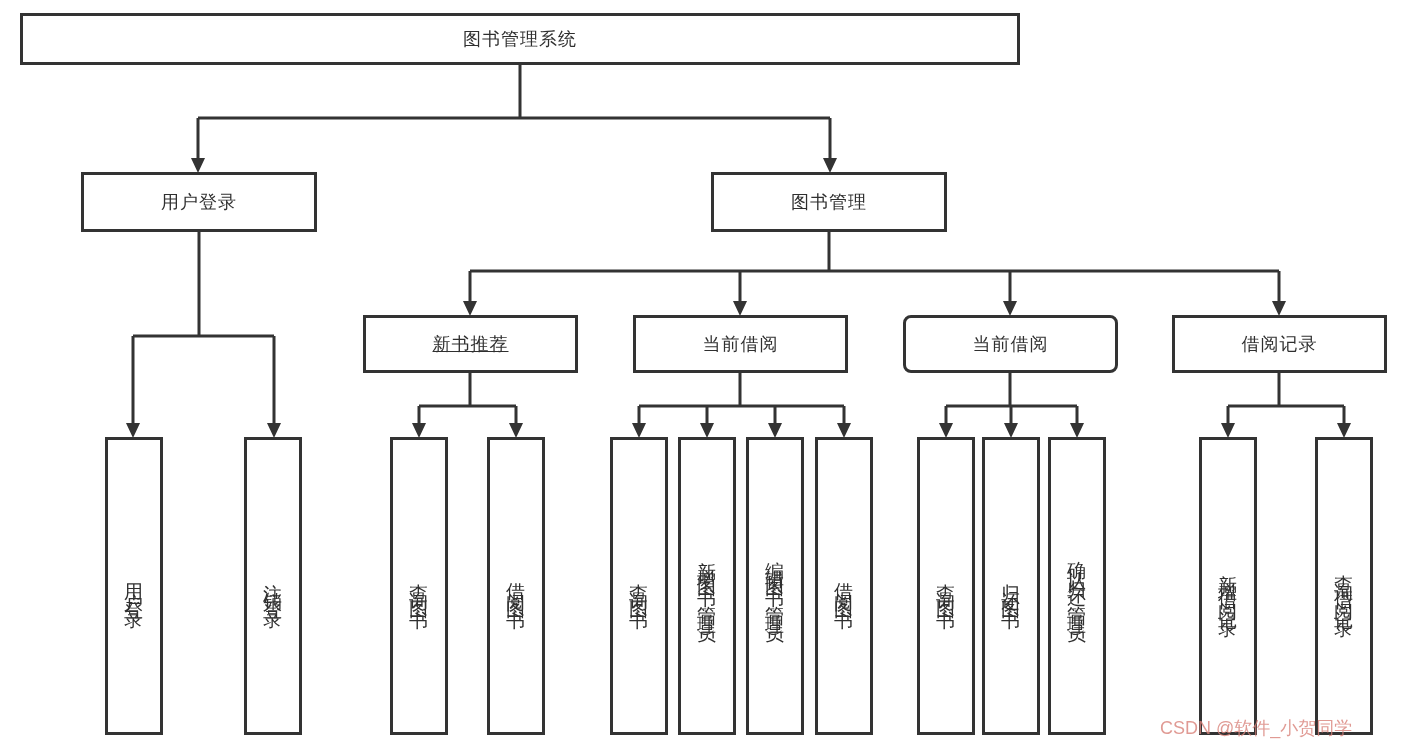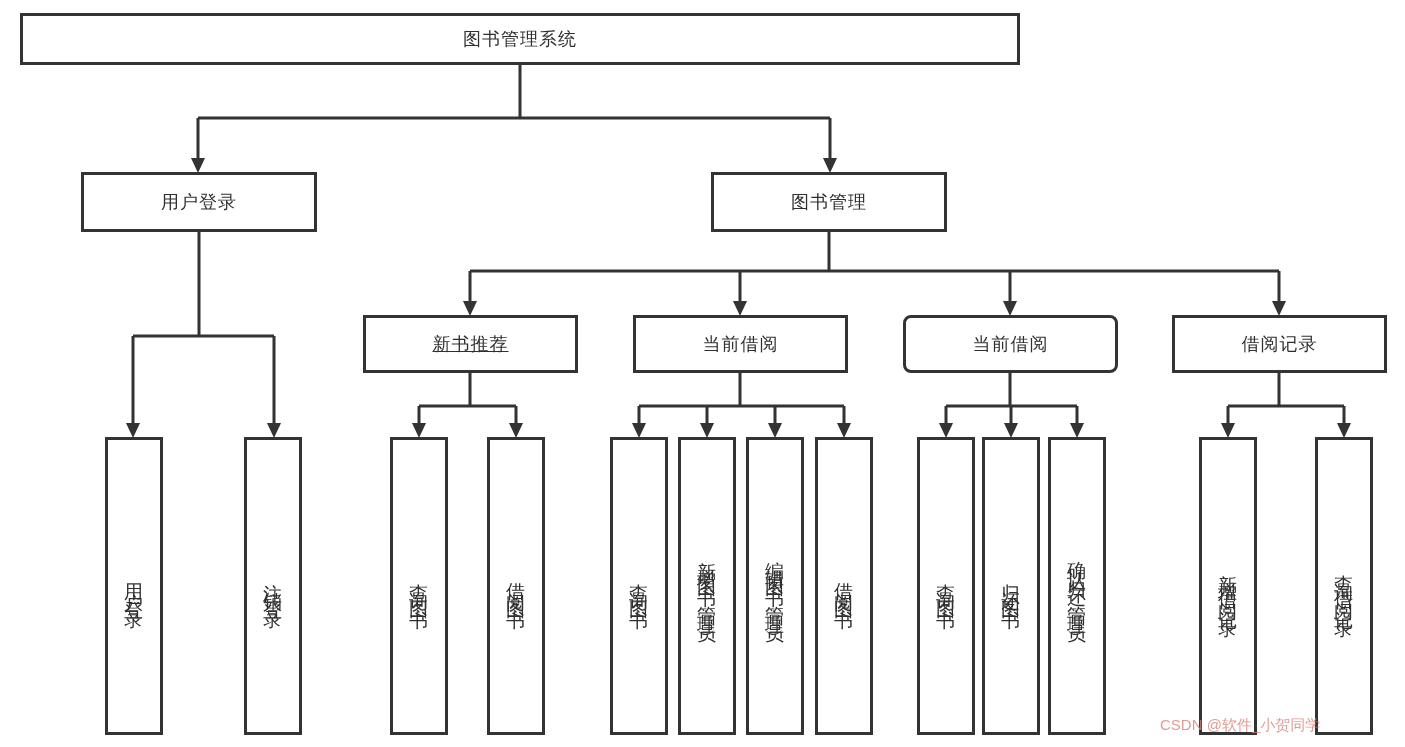--- a/index.html
+++ b/index.html
@@ -37,21 +37,21 @@
     writing-mode:vertical-rl;text-orientation:mixed;
     font-size:19px;letter-spacing:9px;line-height:1;
   }
   .lf1{left:105px;}  .lf2{left:244px;}
   .lf3{left:390px;}  .lf4{left:487px;}
   .lf5{left:610px;}  .lf6{left:678px;}  .lf7{left:746px;}  .lf8{left:815px;}
   .lf9{left:917px;}  .lf10{left:982px;} .lf11{left:1048px;}
   .lf12{left:1199px;}.lf13{left:1315px;}
   .watermark{
     position:absolute;left:1160px;top:716px;width:245px;
-    font-size:15px;color:var(--color-watermark);opacity:.8;
+    font-size:18px;color:var(--color-watermark);opacity:.8;
     white-space:nowrap;z-index:5;letter-spacing:0;
   }
 </style>
 </head>
 <body>
 
 <div class="stage">
 
   <svg class="connectors" width="1405" height="747" viewBox="0 0 1405 747">
     <g>

